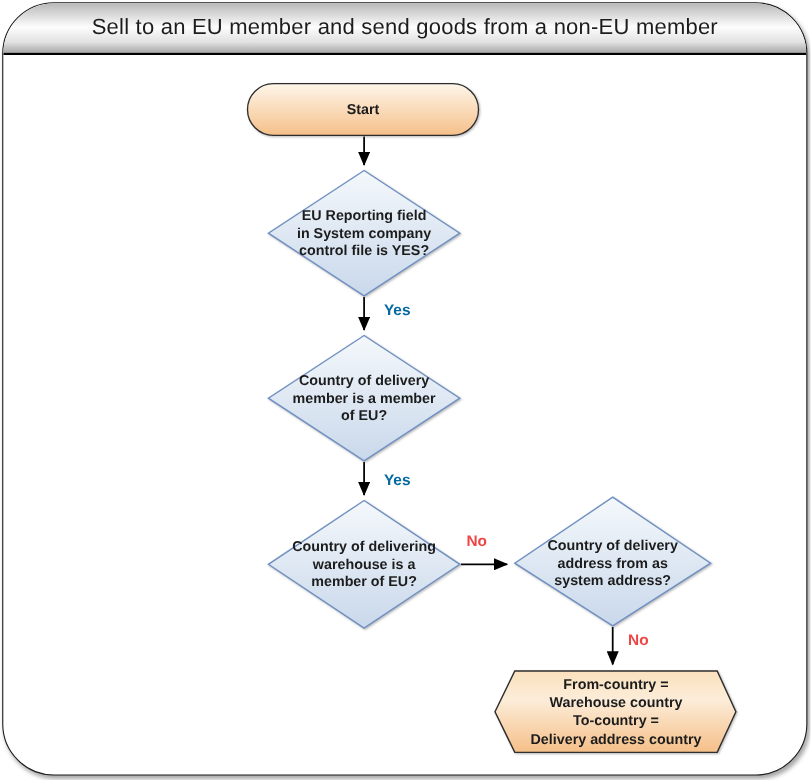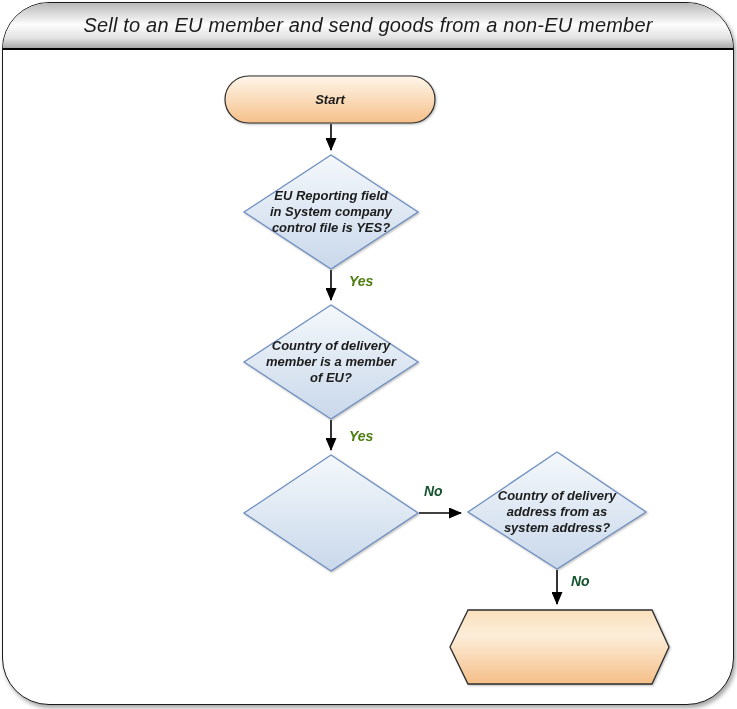--- a/index.html
+++ b/index.html
@@ -3,21 +3,20 @@
 <meta charset="utf-8">
 <style>
   html, body { margin: 0; padding: 0; background: #ffffff; }
   .screen {
     position: relative;
     width: 737px;
     height: 709px;
     background: #ffffff;
     font-family: "Liberation Sans", sans-serif;
     overflow: hidden;
-    font-style: italic;
   }
   
   .frame {
     position: absolute;
     left: 2px; top: 2px;
     width: 730px; height: 701px;
     background: #ffffff;
     border: 1px solid #1b1b1b;
     border-radius: 47px;
     box-shadow: 2px 3px 4px rgba(0,0,0,0.35);
@@ -61,22 +60,22 @@
   .d3-text     { left: 246px; top: 461px; width: 170px; height: 104px; }
   .d4-text     { left: 472px; top: 460px; width: 170px; height: 104px; }
   .result-text { left: 458px; top: 613px; width: 204px; height: 68px; line-height: 16.5px; }
 
   .edge-label {
     position: absolute;
     font-size: 14px;
     font-weight: bold;
     pointer-events: none;
   }
-  .yes-label { color: #4d7c0f; }
-  .no-label  { color: #14532d; }
+  .yes-label { color: #0369a1; }
+  .no-label  { color: #ef4444; }
   .yes1 { left: 349px; top: 273px; }
   .yes2 { left: 349px; top: 428px; }
   .no1  { left: 424px; top: 483px; }
   .no2  { left: 571px; top: 573px; }
 </style>
 </head>
 <body>
 
 <div class="screen">
 
@@ -131,26 +130,37 @@
     <span>in System company</span>
     <span>control file is YES?</span>
   </div>
 
   <div class="node-text d2-text">
     <span>Country of delivery</span>
     <span>member is a member</span>
     <span>of EU?</span>
   </div>
 
+  <div class="node-text d3-text">
+    <span>Country of delivering</span>
+    <span>warehouse is a</span>
+    <span>member of EU?</span>
+  </div>
 
   <div class="node-text d4-text">
     <span>Country of delivery</span>
     <span>address from as</span>
     <span>system address?</span>
   </div>
 
+  <div class="node-text result-text">
+    <span>From-country =</span>
+    <span>Warehouse country</span>
+    <span>To-country =</span>
+    <span>Delivery address country</span>
+  </div>
 
   <span class="edge-label yes-label yes1">Yes</span>
   <span class="edge-label yes-label yes2">Yes</span>
   <span class="edge-label no-label no1">No</span>
   <span class="edge-label no-label no2">No</span>
 
 </div>
 
 </body></html>

